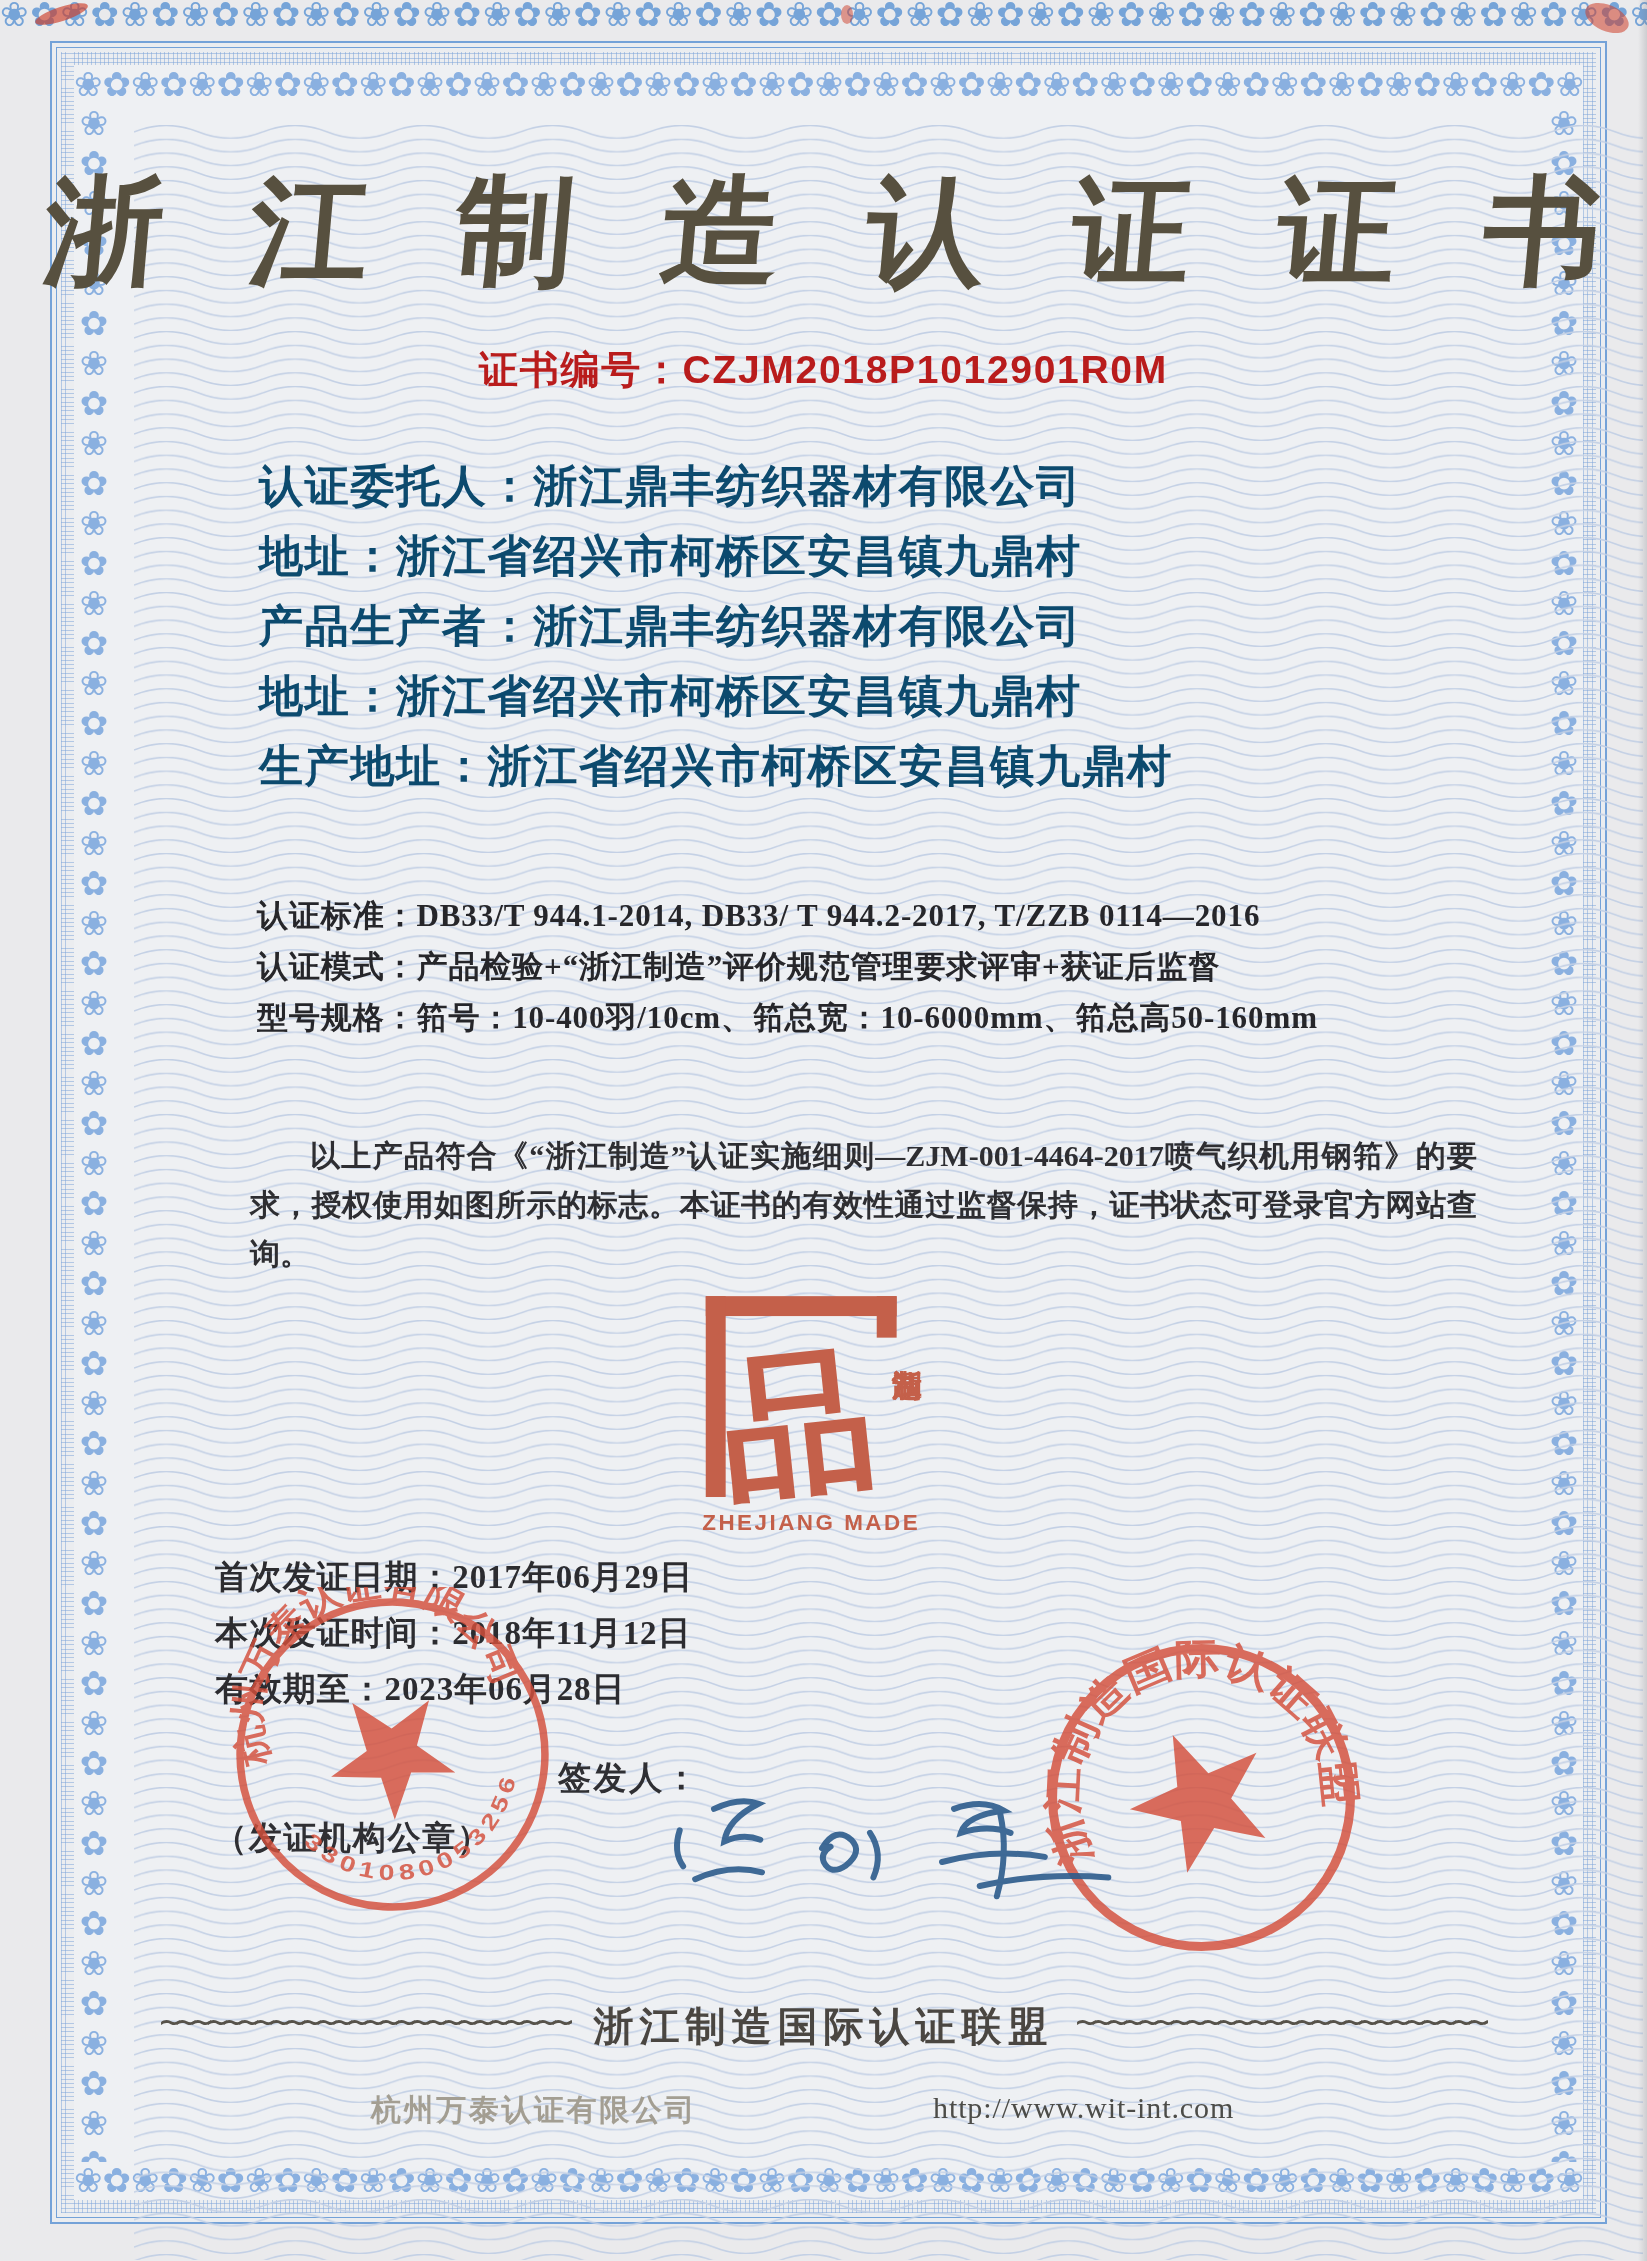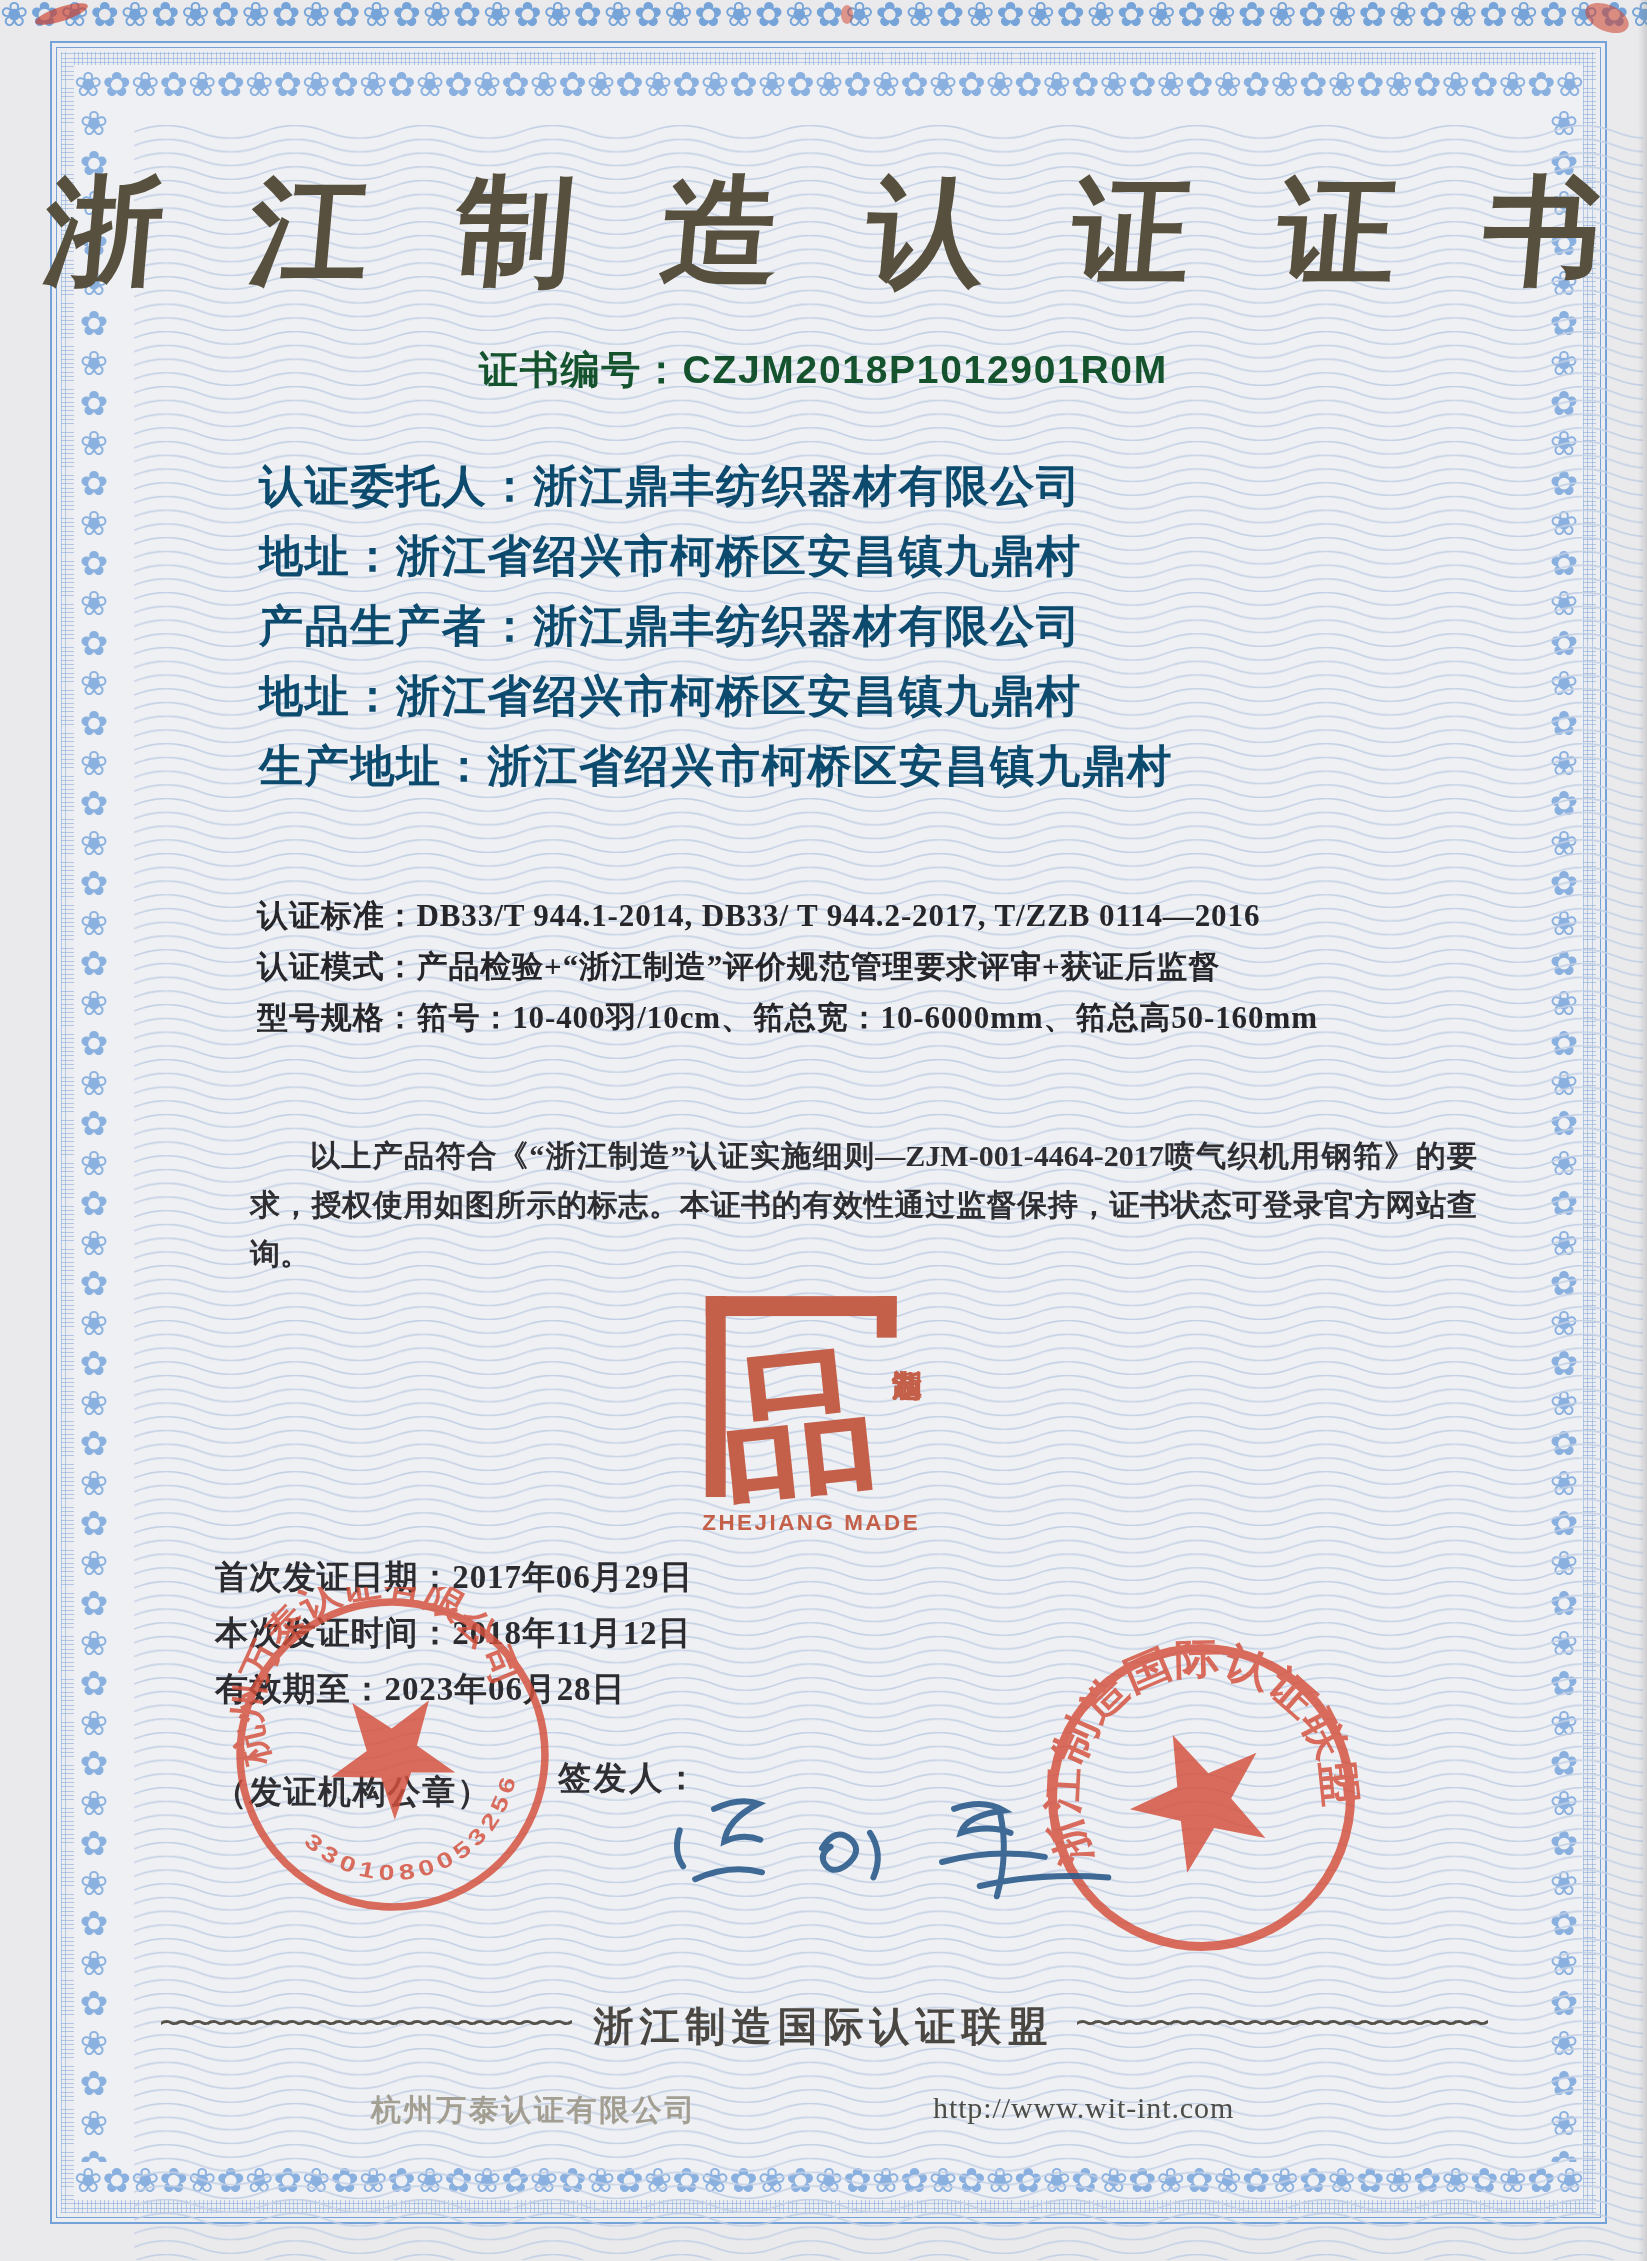--- a/index.html
+++ b/index.html
@@ -20,32 +20,32 @@
         font-size:34px;white-space:nowrap;background:#eef0f3;}
   .band-top{left:0;right:0;top:0;height:39px;line-height:38px;}
   .band-bottom{left:0;right:0;bottom:0;height:39px;line-height:38px;}
   .band-left{left:0;top:38px;bottom:38px;width:39px;writing-mode:vertical-rl;line-height:38px;}
   .band-right{right:0;top:38px;bottom:38px;width:39px;writing-mode:vertical-rl;line-height:38px;}
   .waves{position:absolute;left:60px;top:60px;right:60px;bottom:60px;}
   
   .abs{position:absolute;}
   .title{left:0;right:0;top:153px;text-align:center;font-size:118px;font-weight:700;color:#57503f;
          letter-spacing:29px;padding-left:29px;transform:skewX(-5deg);}
-  .certno{left:0;right:0;top:343px;text-align:center;font-size:39px;font-weight:700;color:#14532d;
+  .certno{left:0;right:0;top:343px;text-align:center;font-size:39px;font-weight:700;color:#b91c1c;
           font-family:"Liberation Sans",sans-serif;letter-spacing:1.7px;}
   .info{left:259px;top:452px;}
   .info .row{height:70px;line-height:70px;font-size:44px;font-weight:700;letter-spacing:1.7px;color:#0c4a6e;}
   .specs{left:257px;top:890px;}
   .specs .row{height:51px;line-height:51px;font-size:31px;font-weight:700;letter-spacing:0.9px;color:#26262a;}
   .statement{left:250px;top:1131px;width:1227px;font-size:30px;line-height:49px;font-weight:600;
              text-align:justify;text-indent:2em;color:#2e2e32;}
   .logo{left:685px;top:1280px;width:249px;height:273px;}
   .dates{left:215px;top:1549px;}
   .dates .row{height:56px;line-height:56px;font-size:33px;font-weight:700;color:#2c2c30;letter-spacing:0.9px;}
-  .sealnote{left:214px;top:1770px;font-size:33px;font-weight:700;color:#2f2f33;letter-spacing:1.7px;}
+  .sealnote{left:214px;top:1816px;font-size:33px;font-weight:700;color:#2f2f33;letter-spacing:1.7px;}
   .signer{left:558px;top:1756px;font-size:33px;font-weight:700;color:#2f2f33;letter-spacing:2.6px;}
   .signature{left:654px;top:1783px;width:480px;height:146px;}
   .stamp{opacity:.82;}
   .stamp-left{left:225px;top:1587px;width:335px;height:335px;}
   .stamp-right{left:1036px;top:1632px;width:331px;height:331px;}
   .bottom-line{left:0;right:0;top:1999px;display:flex;align-items:center;justify-content:center;gap:22px;}
   .orn{color:#56524a;font-size:36px;letter-spacing:-6px;white-space:nowrap;overflow:hidden;max-width:412px;
        font-family:"DejaVu Sans Mono",monospace;transform:translateY(-5.1px);}
   .bottom-head{font-size:40px;font-weight:700;color:#4a4641;letter-spacing:6px;white-space:nowrap;}
   .f-issuer{left:371px;top:2090px;font-size:30px;color:#a39e92;letter-spacing:2.6px;font-weight:600;}

